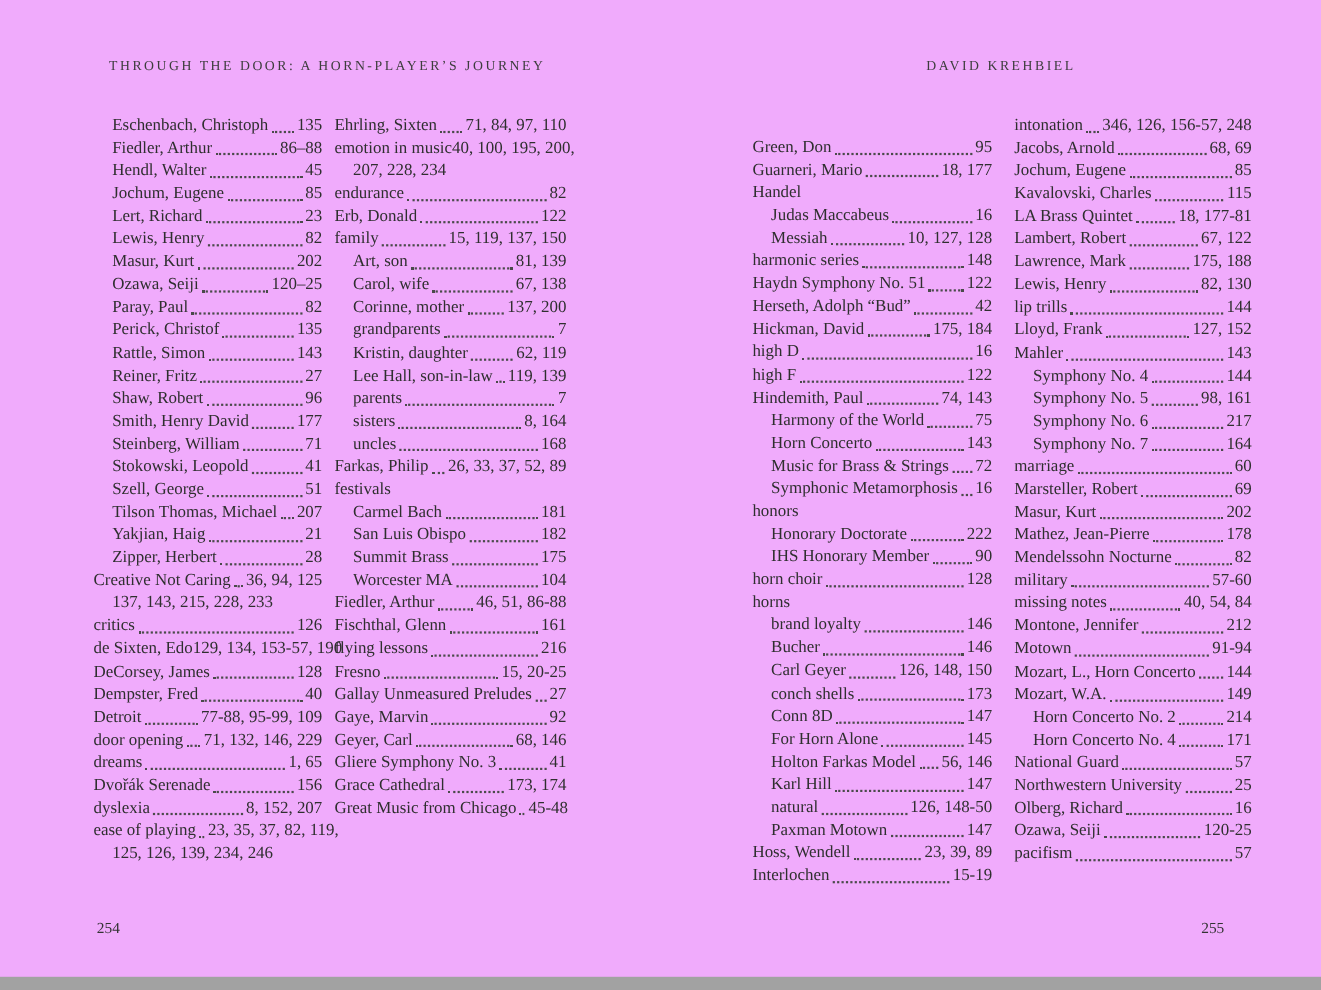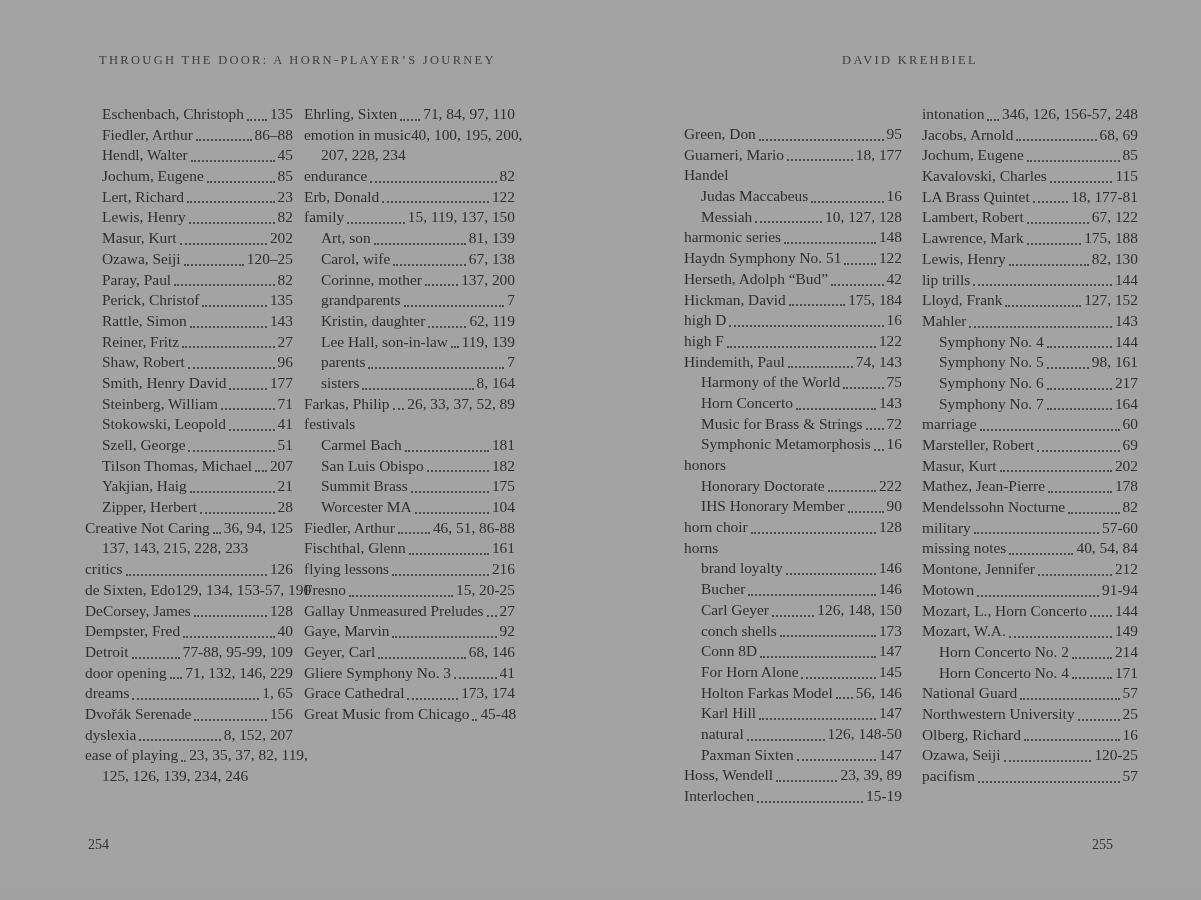--- a/index.html
+++ b/index.html
@@ -1,17 +1,17 @@
 <!DOCTYPE html>
 <html><head>
 <meta charset="utf-8">
 <style>
   html,body{margin:0;padding:0;background:#e8e8e8;}
   .screen{
-    position:relative;width:1201px;height:900px;background:#a3a3a3;
+    position:relative;width:1201px;height:900px;background:#f0abfc;
     font-family:"Liberation Serif", serif;color:#2f2f2f;overflow:hidden;
   }
   .running-head{
     position:absolute;top:53px;font-size:12.5px;letter-spacing:2.3px;
     color:#3d3d3d;text-align:center;white-space:nowrap;
   }
   #head-left{left:85px;width:425px;}
   #head-right{left:684px;width:452px;}
   .col{position:absolute;top:104px;font-size:15.4px;line-height:20.7px;font-family:Liberation Serif, serif;}
   #col1{left:85px;width:208px;}
@@ -268,20 +268,25 @@
       <div class="entry sub">
         <span class="term">parents</span>
         <span class="leader"></span>
         <span class="pages">7</span>
       </div>
       <div class="entry sub">
         <span class="term">sisters</span>
         <span class="leader"></span>
         <span class="pages">8, 164</span>
       </div>
+      <div class="entry sub">
+        <span class="term">uncles</span>
+        <span class="leader"></span>
+        <span class="pages">168</span>
+      </div>
       <div class="entry">
         <span class="term">Farkas, Philip</span>
         <span class="leader"></span>
         <span class="pages">26, 33, 37, 52, 89</span>
       </div>
       <div class="entry">
         <span class="term">festivals</span>
       </div>
       <div class="entry sub">
         <span class="term">Carmel Bach</span>
@@ -493,21 +498,21 @@
         <span class="term">Karl Hill</span>
         <span class="leader"></span>
         <span class="pages">147</span>
       </div>
       <div class="entry sub">
         <span class="term">natural</span>
         <span class="leader"></span>
         <span class="pages">126, 148-50</span>
       </div>
       <div class="entry sub">
-        <span class="term">Paxman Sixten</span>
+        <span class="term">Paxman Motown</span>
         <span class="leader"></span>
         <span class="pages">147</span>
       </div>
       <div class="entry">
         <span class="term">Hoss, Wendell</span>
         <span class="leader"></span>
         <span class="pages">23, 39, 89</span>
       </div>
       <div class="entry">
         <span class="term">Interlochen</span>

